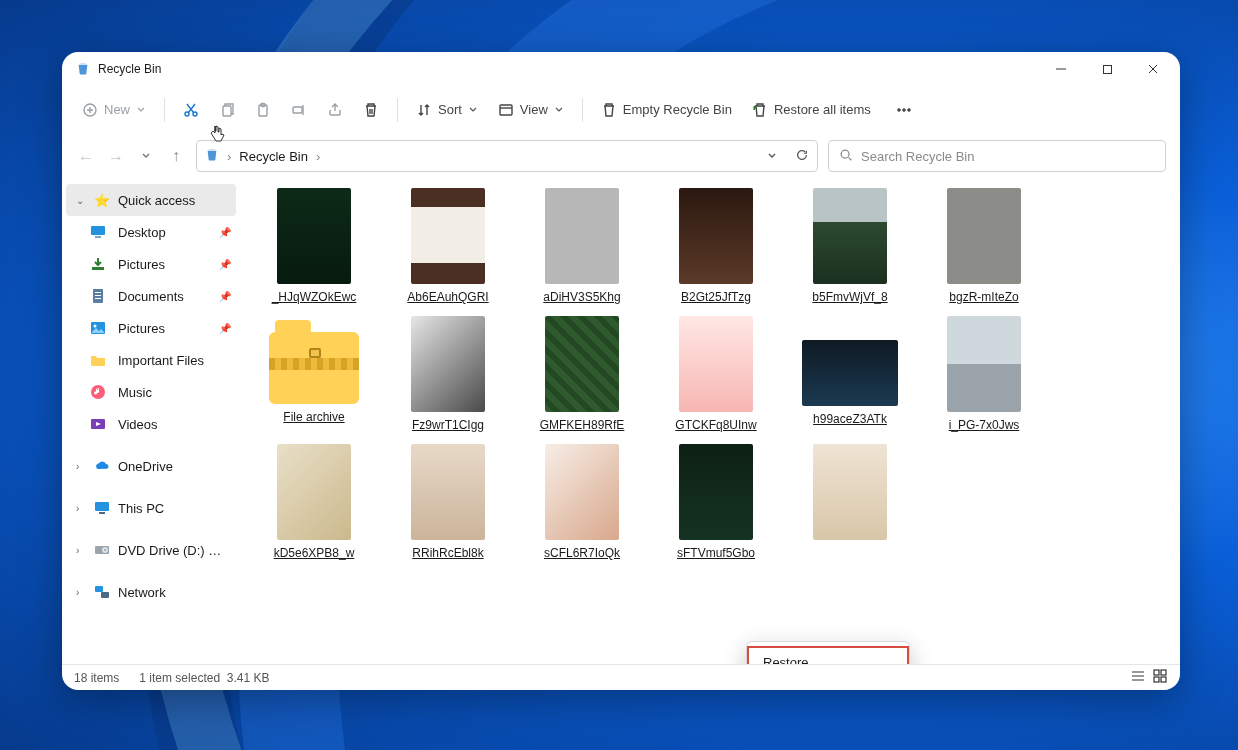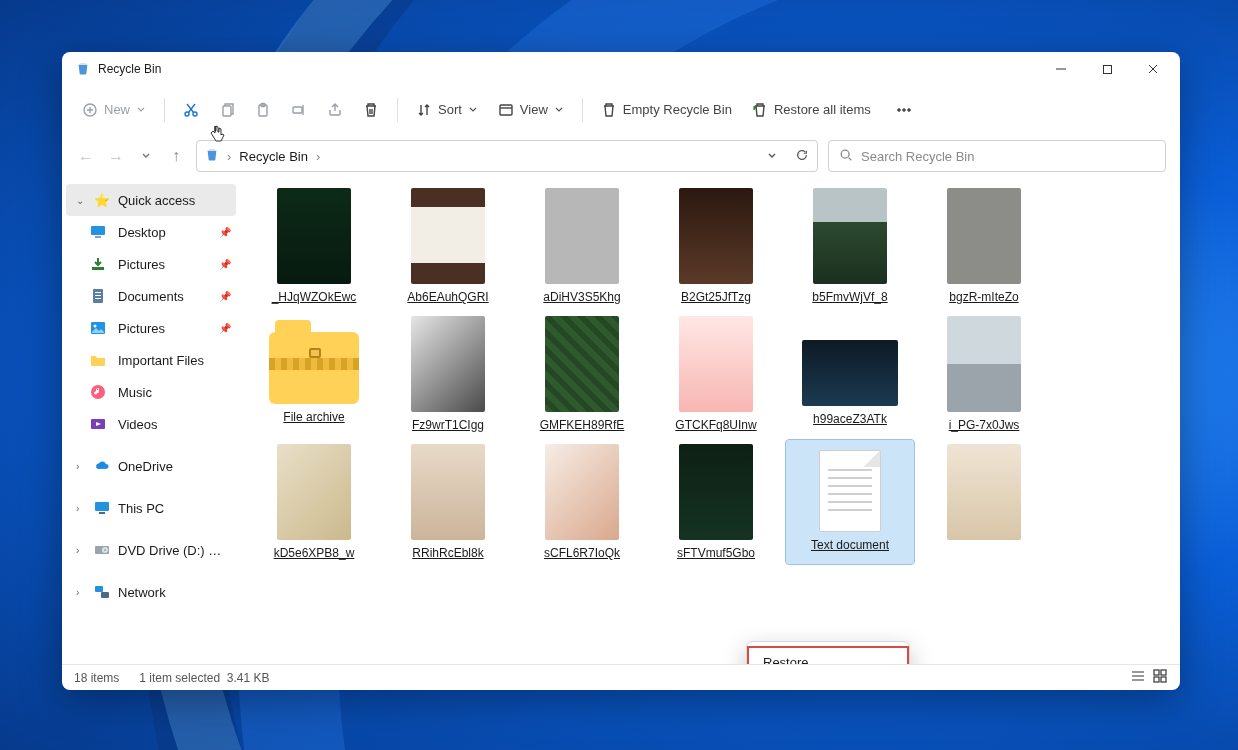--- a/index.html
+++ b/index.html
@@ -8,21 +8,21 @@
   background: radial-gradient(ellipse at 70% 50%, #3a9aff 0%, #0a5fd8 45%, #063a8c 100%);
 }
 .wallpaper { position:absolute; inset:0; overflow:hidden; }
 .wallpaper .arc { position:absolute; border-radius:50%; border:40px solid rgba(255,255,255,0.08); }
 .wallpaper .a1 { width:1600px; height:1600px; top:-300px; right:-500px; border-width:60px; border-color:rgba(120,200,255,0.25);}
 .wallpaper .a2 { width:1600px; height:1600px; top:-150px; right:-600px; border-width:100px; border-color:rgba(40,120,230,0.35);}
 .wallpaper .a3 { width:1900px; height:1900px; top:-400px; right:-800px; border-width:80px; border-color:rgba(10,50,120,0.4);}
 
 .window {
   position:absolute; left:62px; top:52px; width:1118px; height:638px;
-  background:#ffffff; border-radius:8px; box-shadow:0 10px 40px rgba(0,0,0,0.35);
+  background:#ffffff; border-radius:16px; box-shadow:0 10px 40px rgba(0,0,0,0.35);
   display:flex; flex-direction:column; color:#1a1a1a;
 }
 .titlebar { height:34px; display:flex; align-items:center; padding:0 4px 0 14px; }
 .titlebar .app-icon { width:14px; height:14px; display:inline-flex; align-items:center; justify-content:center; margin-right:8px; }
 .titlebar .title { font-size:12px; }
 .pointer { position:absolute; left:147px; top:72px; font-size:14px; pointer-events:none; }
 .winbtns { margin-left:auto; display:flex; }
 .winbtn { width:46px; height:34px; display:flex; align-items:center; justify-content:center; color:#444; }
 
 .toolbar { height:48px; display:flex; align-items:center; padding:0 12px; gap:4px; font-size:13px; color:#444; border-bottom:1px solid transparent; }
@@ -443,31 +443,20 @@
             <div class="label">RRihRcEbl8k</div>
           </div>
           <div class="item">
             <div class="thumb ph cosm" style=""></div>
             <div class="label">sCFL6R7IoQk</div>
           </div>
           <div class="item">
             <div class="thumb ph forest" style=""></div>
             <div class="label">sFTVmuf5Gbo</div>
           </div>
-          <div class="item selected">
-            <div class="textdoc">
-              <div class="ln"></div>
-              <div class="ln"></div>
-              <div class="ln"></div>
-              <div class="ln"></div>
-              <div class="ln"></div>
-              <div class="ln"></div>
-            </div>
-            <div class="label">Text document</div>
-          </div>
           <div class="item">
             <div class="thumb ph tan" style=""></div>
             <div class="label"></div>
           </div>
         </div>
 
       <div class="ctxmenu">
         <div class="ctxitem hl">Restore</div>
 
       </div>

